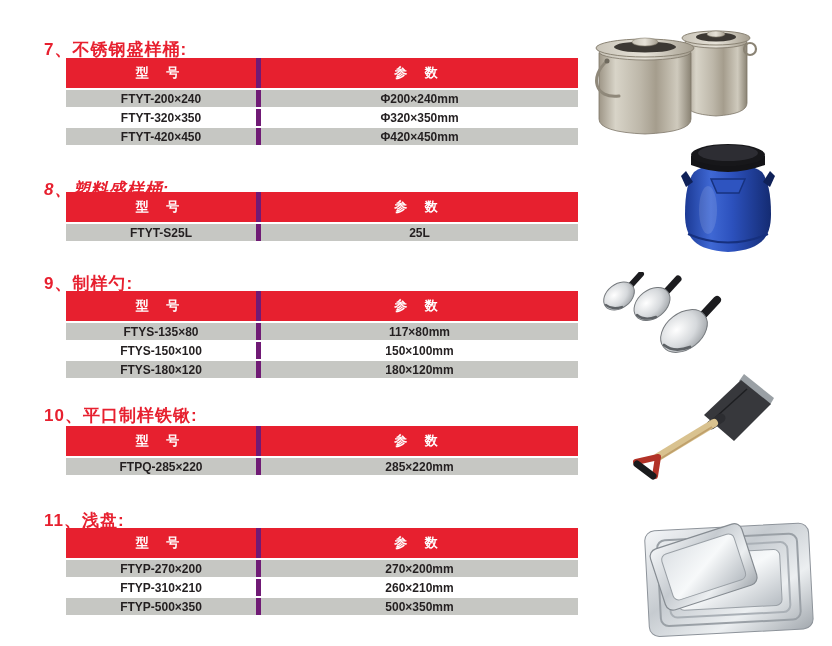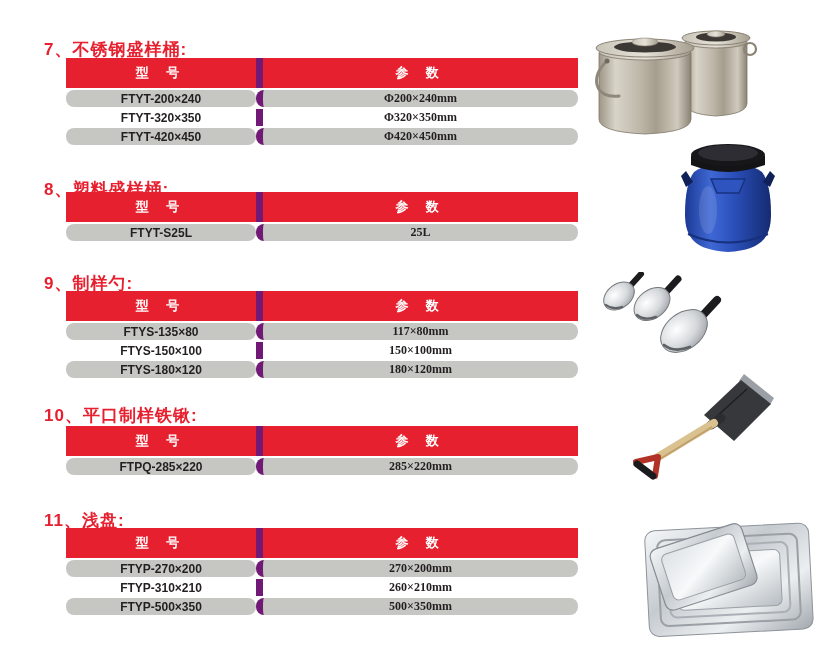--- a/index.html
+++ b/index.html
@@ -21,26 +21,26 @@
     border-collapse:separate;border-spacing:0 2px;table-layout:fixed;
   }
   .spec-table th{
     background:var(--red);color:#ffffff;height:16px;
     font-size:13px;font-weight:bold;text-align:center;letter-spacing:7px;padding:6px;
   }
   .spec-table td{
     height:17px;font-size:12px;font-weight:bold;color:var(--cell-text);
     text-align:center;padding:0;background:#ffffff;
   }
-  .spec-table tr.gray td{background:var(--row-gray);border-radius:8px;}
-  .spec-table th + th, .spec-table td + td{border-left:7px solid #701a75;font-family:Liberation Serif, serif;}
+  .spec-table tr.gray td{background:var(--row-gray);}
+  .spec-table th + th, .spec-table td + td{border-left:5px solid #701a75;}
   .col-model{width:190px;}
   
   .t7-title{top:34px;}   .t7-table{top:56px;}
-  .t8-title{top:174px;}  .t8-table{top:190px;}
+  .t8-title{top:174px;font-style:italic;}  .t8-table{top:190px;}
   .t9-title{top:268px;}  .t9-table{top:289px;}
   .t10-title{top:400px;} .t10-table{top:424px;}
   .t11-title{top:505px;} .t11-table{top:526px;}
   .product-photo{position:absolute;}
   .ph-buckets{left:595px;top:25px;}
   .ph-barrel{left:678px;top:138px;}
   .ph-scoops{left:600px;top:272px;}
   .ph-shovel{left:624px;top:372px;}
   .ph-trays{left:633px;top:503px;}
 </style>

